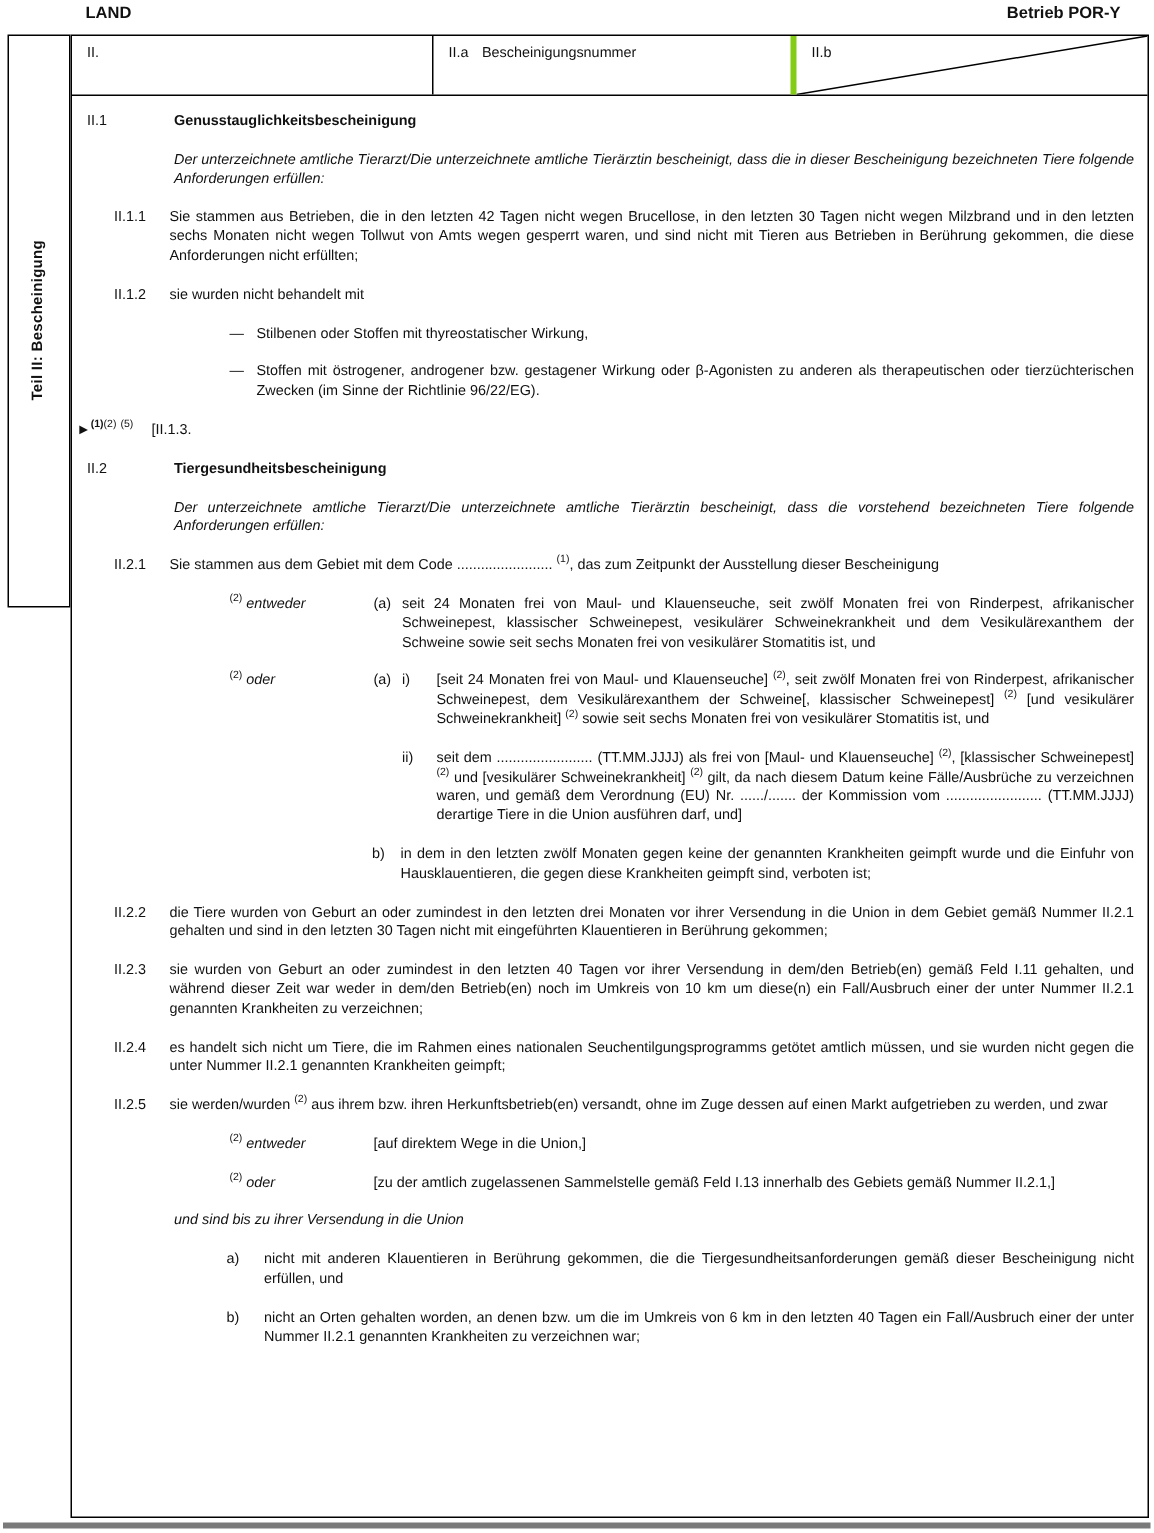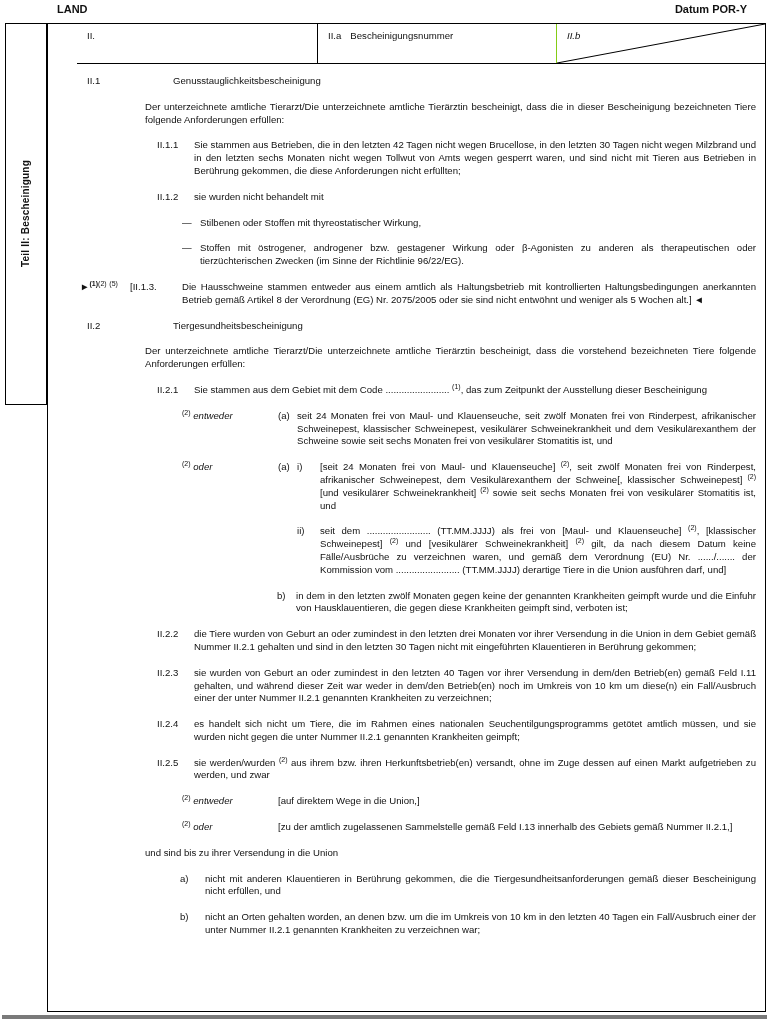--- a/index.html
+++ b/index.html
@@ -18,36 +18,36 @@
     border:1.5px solid #000;box-sizing:border-box;
     display:flex;align-items:center;justify-content:center;background:#fff;
   }
   .sidebar-text{
     writing-mode:vertical-rl;transform:rotate(180deg);
     font-weight:bold;font-size:10px;white-space:nowrap;letter-spacing:0.2px;
   }
 
   .mainbox{
     position:absolute;left:47px;top:23px;width:719px;height:989px;
-    border:1.5px solid #000;box-sizing:border-box;background:#fff;padding-left:29px;
+    border:1.5px solid #000;box-sizing:border-box;background:#fff;
   }
   .header-row{display:flex;height:40px;border-bottom:1px solid #000;box-sizing:border-box;}
   .hcell{box-sizing:border-box;padding:6px 6px 0 10px;}
   .c1{width:240px;display:grid;grid-template-columns:57px 1fr;}
   .c2{width:239px;border-left:1px solid #000000;}
   .c2 .hnum2{display:inline-block;margin-right:9px;}
-  .c3{flex:1;border-left:1px solid #84cc16;position:relative;font-style:italic;}
+  .c3{flex:1;border-left:4px solid #84cc16;position:relative;}
   .c3 svg{position:absolute;left:0;top:0;width:100%;height:100%;}
 
   .content{padding-top:11px;}
   .row{margin-bottom:13px;}
-  .sec-head{display:grid;grid-template-columns:58px 1fr;padding-left:10px;margin-right:9px;gap:28px;}
-  .sec-head .title{font-weight:normal;}
-  .para{margin-left:68px;margin-right:9px;text-align:justify;}
-  .sub{display:grid;grid-template-columns:37px 1fr;margin-left:80px;margin-right:9px;}
+  .sec-head{display:grid;grid-template-columns:58px 1fr;padding-left:10px;margin-right:9px;}
+  .sec-head .title{font-weight:bold;}
+  .para{margin-left:68px;margin-right:9px;text-align:justify;font-style:italic;}
+  .sub{display:grid;grid-template-columns:37px 1fr;margin-left:28px;margin-right:9px;}
   .just{text-align:justify;}
   .dash-row{display:grid;grid-template-columns:18px 1fr;margin-left:105px;margin-right:9px;}
   .choice{display:grid;grid-template-columns:96px 1fr;margin-left:105px;margin-right:9px;}
   .opt{display:grid;grid-template-columns:19px 1fr;}
   .opt2{display:grid;grid-template-columns:19px 23px 1fr;}
   .ii-row{display:grid;grid-template-columns:23px 1fr;margin-left:220px;margin-right:9px;margin-top:12px;}
   .b-row{display:grid;grid-template-columns:19px 1fr;margin-left:200px;margin-right:9px;}
   .ab-row{display:grid;grid-template-columns:25px 1fr;margin-left:103px;margin-right:9px;}
   .amended{display:grid;grid-template-columns:50px 52px 1fr;padding-left:3px;margin-right:9px;}
   .amended .marker{white-space:nowrap;}
@@ -55,21 +55,21 @@
   sup{font-size:7px;line-height:0;}
   sup.bld{font-weight:bold;}
   .arrow{font-weight:bold;}
   .bottom-edge{position:absolute;left:2px;top:1015px;width:765px;height:4px;background:#7a7a7a;}
 </style>
 </head>
 <body>
 
 <div class="topline">
   <span class="land">LAND</span>
-  <span class="muster">Datum POR-Y</span>
+  <span class="muster">Betrieb POR-Y</span>
 </div>
 
 <div class="sidebar">
   <span class="sidebar-text">Teil II: Bescheinigung</span>
 </div>
 
 <div class="mainbox">
 
   <div class="header-row">
     <div class="hcell c1">
@@ -111,21 +111,20 @@
     </div>
 
     <div class="row dash-row">
       <span>—</span>
       <span class="just">Stoffen mit östrogener, androgener bzw. gestagener Wirkung oder β-Agonisten zu anderen als therapeutischen oder tierzüchterischen Zwecken (im Sinne der Richtlinie 96/22/EG).</span>
     </div>
 
     <div class="row amended">
       <span class="marker"><span class="arrow">►</span><sup class="bld">(1)</sup><sup>(2)</sup> <sup>(5)</sup></span>
       <span>[II.1.3.</span>
-      <span class="just">Die Hausschweine stammen entweder aus einem amtlich als Haltungsbetrieb mit kontrollierten Haltungsbedingungen anerkannten Betrieb gemäß Artikel 8 der Verordnung (EG) Nr. 2075/2005 oder sie sind nicht entwöhnt und weniger als 5 Wochen alt.] ◄</span>
     </div>
 
     <div class="row sec-head">
       <span>II.2</span>
       <span class="title">Tiergesundheitsbescheinigung</span>
     </div>
 
     <div class="row para">Der unterzeichnete amtliche Tierarzt/Die unterzeichnete amtliche Tierärztin bescheinigt, dass die vorstehend bezeichneten Tiere folgende Anforderungen erfüllen:</div>
 
     <div class="row sub">
@@ -192,19 +191,19 @@
 
     <div class="row para">und sind bis zu ihrer Versendung in die Union</div>
 
     <div class="row ab-row">
       <span>a)</span>
       <span class="just">nicht mit anderen Klauentieren in Berührung gekommen, die die Tiergesundheitsanforderungen gemäß dieser Bescheinigung nicht erfüllen, und</span>
     </div>
 
     <div class="row ab-row">
       <span>b)</span>
-      <span class="just">nicht an Orten gehalten worden, an denen bzw. um die im Umkreis von 10 km in den letzten 40 Tagen ein Fall/Ausbruch einer der unter Nummer II.2.1 genannten Krankheiten zu verzeichnen war;</span>
+      <span class="just">nicht an Orten gehalten worden, an denen bzw. um die im Umkreis von 6 km in den letzten 40 Tagen ein Fall/Ausbruch einer der unter Nummer II.2.1 genannten Krankheiten zu verzeichnen war;</span>
     </div>
 
   </div>
 </div>
 
 <div class="bottom-edge"></div>
 
 </body></html>

